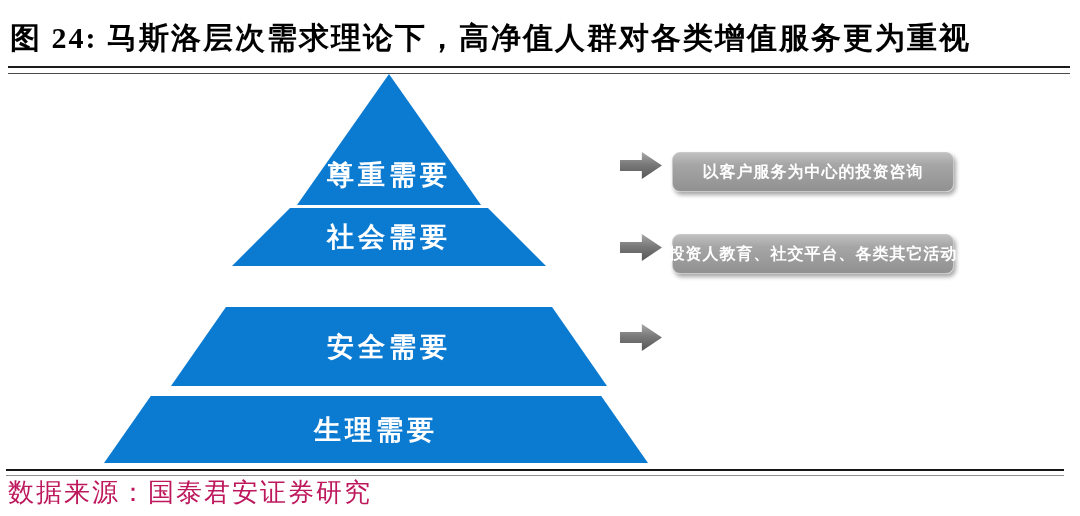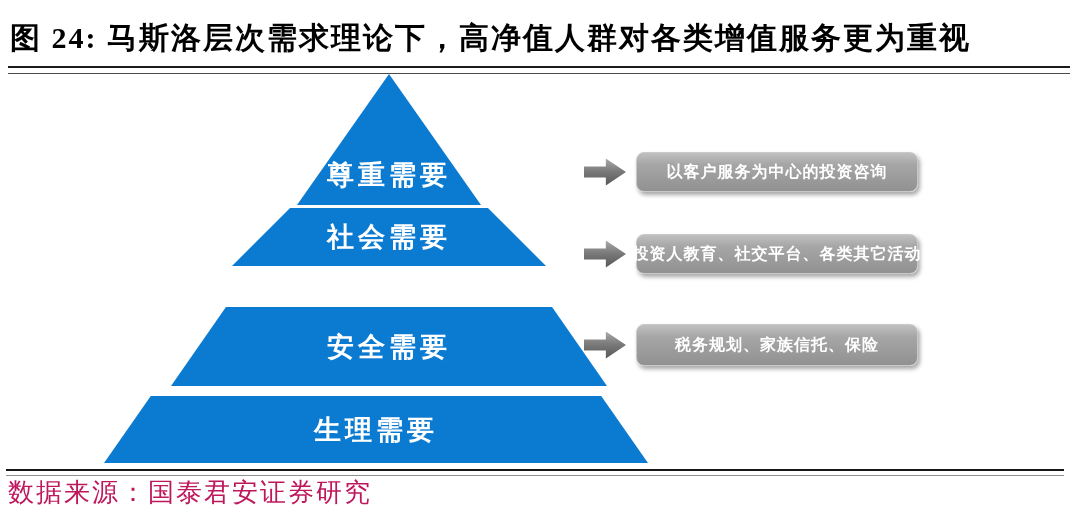--- a/index.html
+++ b/index.html
@@ -31,22 +31,22 @@
     clip-path:polygon(50% 0,100% 100%,0 100%);
     align-items:flex-end;padding-bottom:12px;box-sizing:border-box;}
   .level-2{left:232px;top:208px;width:314px;height:58px;
     clip-path:polygon(18.5% 0,81.5% 0,100% 100%,0 100%);}
   .level-3{left:171px;top:307px;width:436px;height:79px;
     clip-path:polygon(12.6% 0,87.4% 0,100% 100%,0 100%);text-align:right;}
   .level-4{left:104px;top:396px;width:544px;height:67px;
     clip-path:polygon(8.6% 0,91.4% 0,100% 100%,0 100%);}
   
   .assoc{
-    position:absolute;left:584px;
-    display:flex;align-items:center;gap:10px;
+    position:absolute;left:620px;
+    display:flex;align-items:flex-start;gap:10px;
   }
   .assoc-1{top:152px;height:40px;}
   .assoc-2{top:234px;height:40px;}
   .assoc-3{top:324px;height:42px;}
   .block-arrow{
     width:42px;height:27px;flex-shrink:0;
     background:linear-gradient(180deg,#a8a8a8 0%,#7a7a7a 45%,#565656 100%);
     clip-path:polygon(0 30%,52% 30%,52% 0,100% 50%,52% 100%,52% 70%,0 70%);
   }
   .service-box{
@@ -102,21 +102,18 @@
 
   <div class="assoc assoc-2">
     <div class="block-arrow"></div>
     <div class="service-box">
       <span>投资人教育、社交平台、各类其它活动</span>
     </div>
   </div>
 
   <div class="assoc assoc-3">
     <div class="block-arrow"></div>
-    <div class="service-box">
-      <span>税务规划、家族信托、保险</span>
-    </div>
   </div>
 
   <div class="bottom-rule"></div>
   <div class="source">数据来源：国泰君安证券研究</div>
 
 </div>
 
 </body></html>

